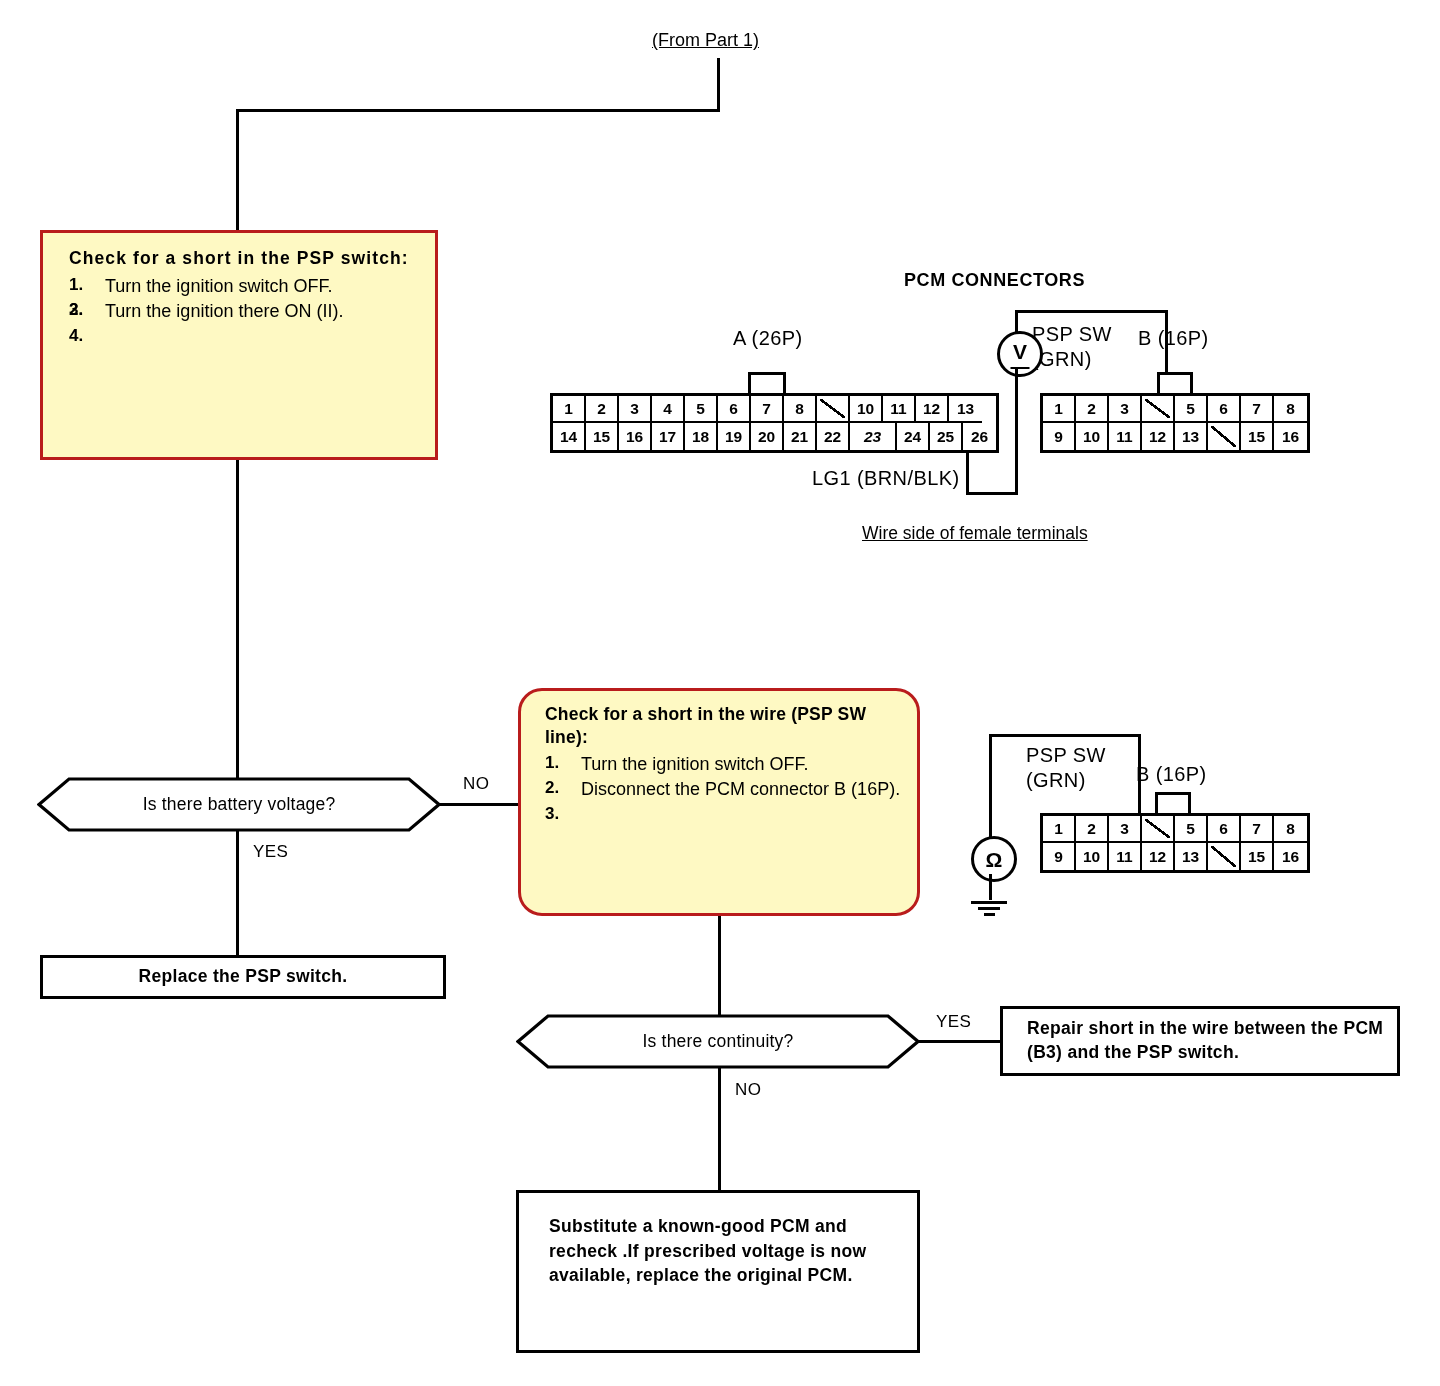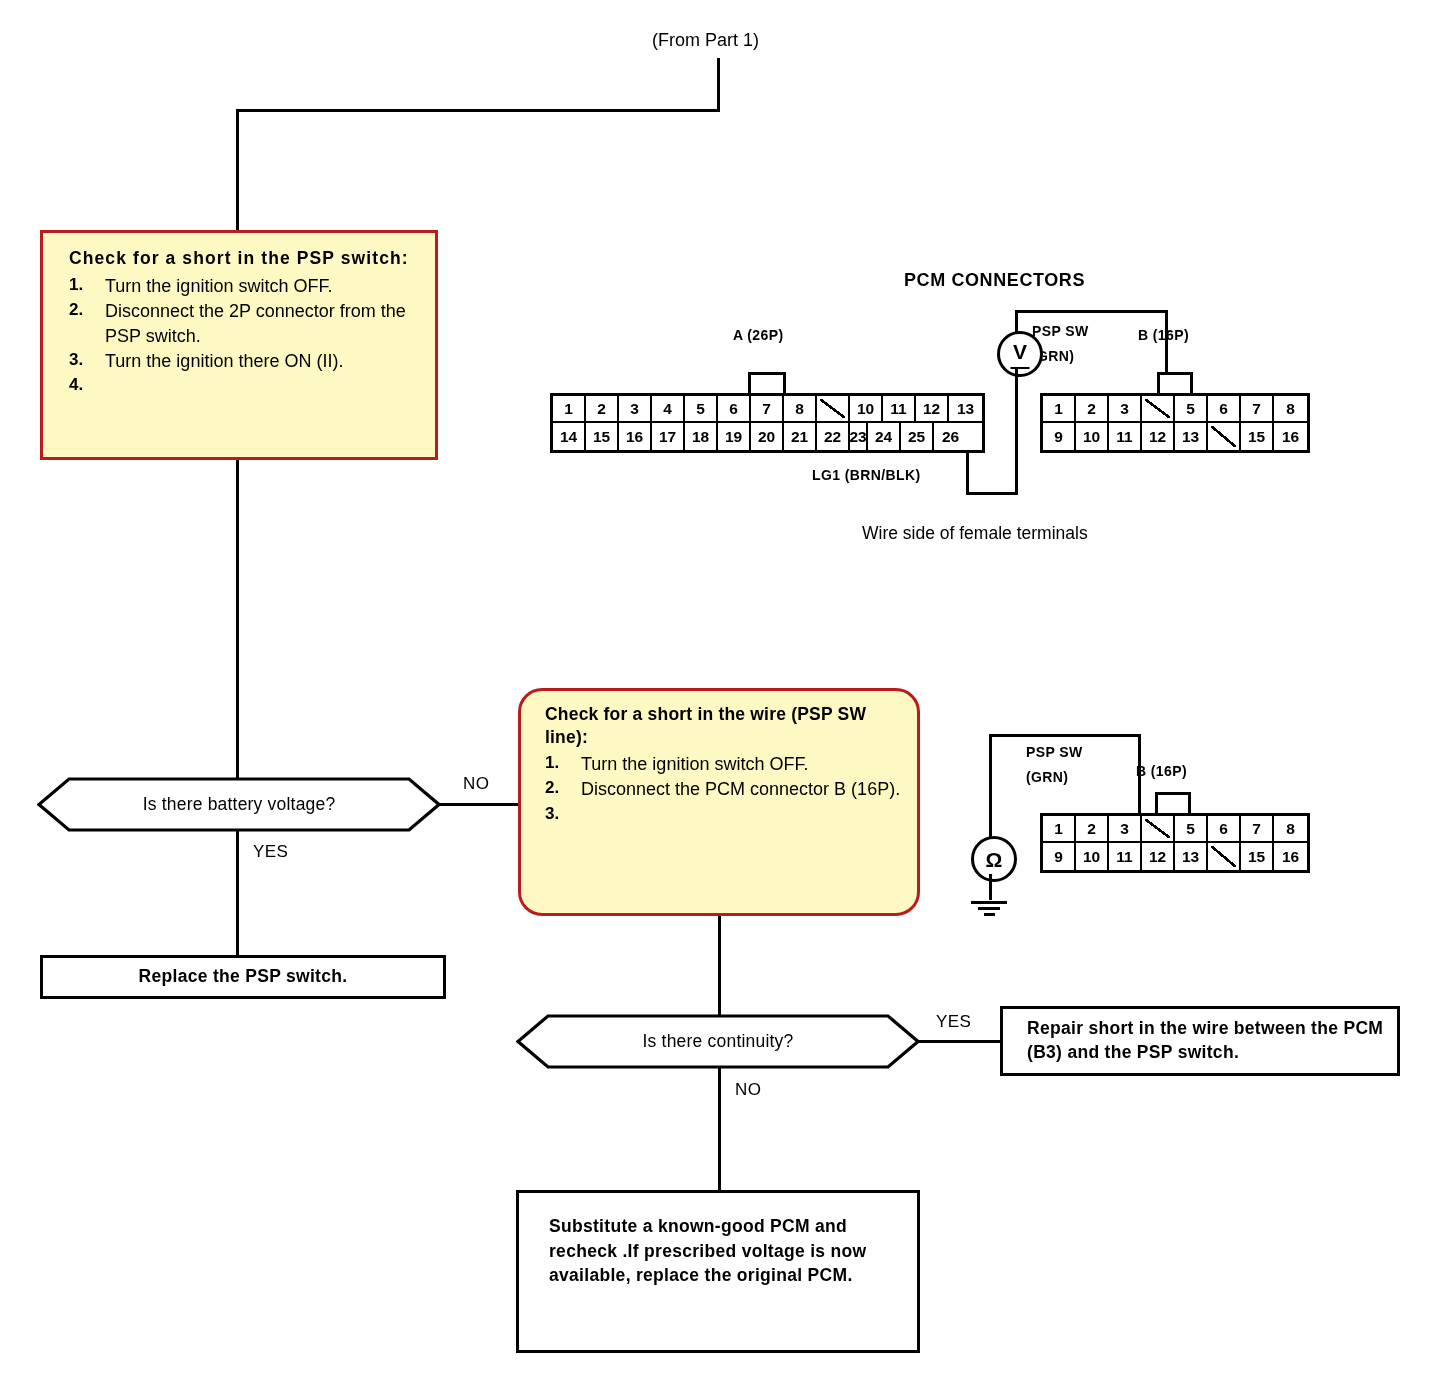--- a/index.html
+++ b/index.html
@@ -43,22 +43,22 @@
   .hexwrap svg{display:block;}
   .hexlabel{
     position:absolute;top:0;left:0;width:100%;height:100%;
     display:flex;align-items:center;justify-content:center;
     font-size:17.5px;letter-spacing:.2px;
   }
   
   .branch{position:absolute;font-size:17px;letter-spacing:.4px;}
 
   
-  .cap{position:absolute;font-size:17px;}
-  .capb{position:absolute;font-size:14px;font-weight:bold;letter-spacing:.4px;}
+  .cap{position:absolute;font-size:17px;text-decoration:underline;}
+  .capb{position:absolute;font-size:20px;font-weight:normal;letter-spacing:.4px;}
   .hdr{position:absolute;font-size:18px;font-weight:bold;letter-spacing:.6px;}
 
   
   .conn{position:absolute;border:3px solid #000;background:#fff;box-sizing:content-box;}
   .conn .row{display:flex;}
   .cell{
     box-sizing:border-box;border-right:2px solid #000;
     display:flex;align-items:center;justify-content:center;
     font-weight:bold;font-size:15.5px;position:relative;background:#fff;
   }
@@ -93,21 +93,20 @@
 <div class="proc" style="left:40px;top:230px;width:398px;height:230px;">
   <div class="inner">
     <div class="title spaced">Check for a short in the PSP switch:</div>
     <ul class="steps">
       <li>
         <span class="num">1.</span>
         <span class="txt">Turn the ignition switch OFF.</span>
       </li>
       <li>
         <span class="num">2.</span>
-        <span class="txt">Disconnect the 2P connector from the PSP switch.</span>
       </li>
       <li>
         <span class="num">3.</span>
         <span class="txt">Turn the ignition there ON (II).</span>
       </li>
       <li>
         <span class="num">4.</span>
       </li>
     </ul>
   </div>
@@ -214,21 +213,21 @@
   <div class="row bottom">
     <div class="cell" style="width:33px;height:27px;">14</div>
     <div class="cell" style="width:33px;height:27px;">15</div>
     <div class="cell" style="width:33px;height:27px;">16</div>
     <div class="cell" style="width:33px;height:27px;">17</div>
     <div class="cell" style="width:33px;height:27px;">18</div>
     <div class="cell" style="width:33px;height:27px;">19</div>
     <div class="cell" style="width:33px;height:27px;">20</div>
     <div class="cell" style="width:33px;height:27px;">21</div>
     <div class="cell" style="width:33px;height:27px;">22</div>
-    <div class="cell" style="width:18px;height:27px;">23</div>
+    <div class="cell" style="width:47px;height:27px;font-style:italic;">23</div>
     <div class="cell" style="width:33px;height:27px;">24</div>
     <div class="cell" style="width:33px;height:27px;">25</div>
     <div class="cell" style="width:33px;height:27px;">26</div>
   </div>
 </div>
 
 <div class="tab" style="left:1157px;top:372px;width:36px;height:24px;"></div>
 <div class="conn" style="left:1040px;top:393px;">
   <div class="row top">
     <div class="cell" style="width:33px;height:27px;">1</div>

